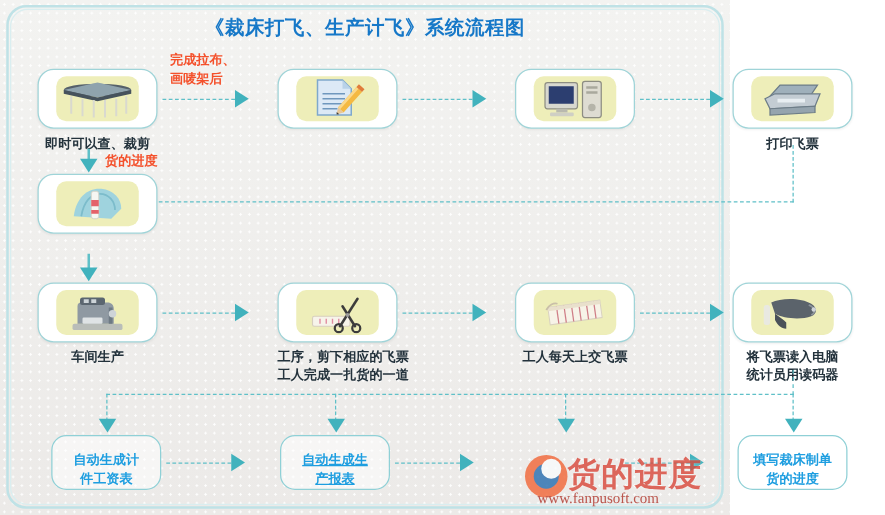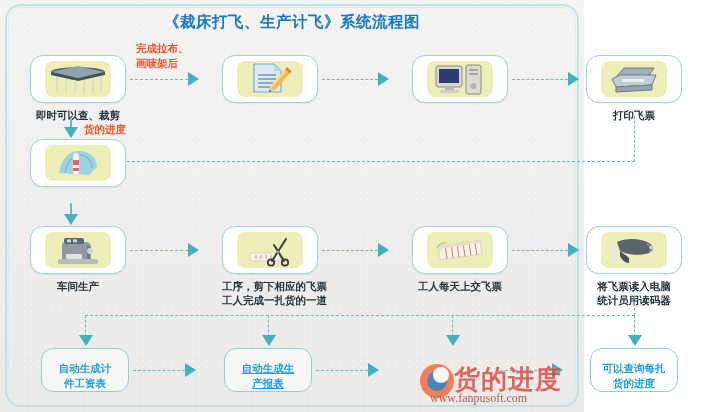--- a/index.html
+++ b/index.html
@@ -430,21 +430,21 @@
 
   <div class="dash-h" style="left:316px; top:370px; width:52px;"></div>
   <div class="arr right" style="left:368px; top:363px;"></div>
 
 
   <div class="dash-h" style="left:500px; top:370px; width:52px;"></div>
   <div class="arr right" style="left:552px; top:363px;"></div>
 
   <div class="obox" style="left:590px; top:348px;">
     <div>
-      <div>可以查询每扎</div>
+      <div>填写裁床制单</div>
       <div>货的进度</div>
     </div>
   </div>
 
   <div id="wm">
     <div class="wmlogo">
       <div class="c1"></div>
       <div class="c2"></div>
     </div>
     <div class="wmtxt">货的进度</div>

